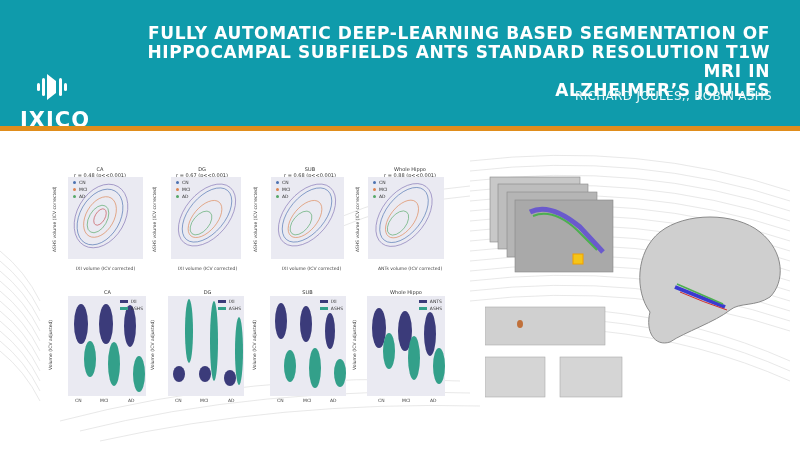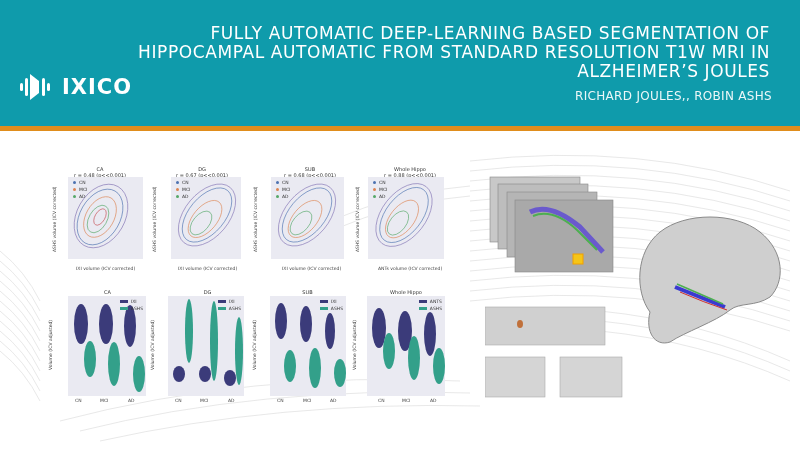--- a/index.html
+++ b/index.html
@@ -1,21 +1,21 @@
 <!DOCTYPE html>
 <html><head>
 <meta charset="utf-8">
 <style>
   html,body{margin:0;padding:0;}
   body{width:800px;height:450px;overflow:hidden;background:#fff;position:relative;font-family:"DejaVu Sans",sans-serif;}
   .header{position:absolute;left:0;top:0;width:800px;height:126px;background:#0f9bab;}
   .header-stripe{position:absolute;left:0;top:126px;width:800px;height:5px;background:#e08d1c;}
-  .title{position:absolute;right:30px;top:24px;width:640px;text-align:right;color:#fff;font-weight:normal;font-size:17px;line-height:19px;letter-spacing:0.6px;font-family:"DejaVu Sans",sans-serif;}
+  .title{position:absolute;right:30px;top:24px;width:640px;text-align:right;color:#fff;font-weight:bold;font-size:17px;line-height:19px;letter-spacing:0.6px;font-family:"DejaVu Sans",sans-serif;}
   .authors{position:absolute;right:28px;top:89px;color:#eaf7f8;font-size:12px;letter-spacing:0.3px;}
-  .logo{position:absolute;left:20px;top:72px;display:flex;align-items:center;gap:6px;}
+  .logo{position:absolute;left:20px;top:72px;display:flex;align-items:center;gap:6px;flex-direction:column;}
   .logo-text{color:#fff;font-weight:bold;font-size:21px;letter-spacing:1px;font-family:"DejaVu Sans",sans-serif;}
   .bg-lines{position:absolute;left:0;top:131px;width:800px;height:319px;}
   .panel{position:absolute;background:#eaeaf2;}
   .ptitle{position:absolute;font-size:5px;color:#333;text-align:center;line-height:6px;}
   .tick{position:absolute;font-size:4.5px;color:#444;}
   .axlabel{position:absolute;font-size:4.5px;color:#444;white-space:nowrap;}
   .ylab{transform:rotate(-90deg);transform-origin:left top;}
   .legend{position:absolute;font-size:4.5px;color:#333;line-height:7px;}
   .lg-item{display:flex;align-items:center;gap:3px;}
   .dot{width:3px;height:3px;border-radius:50%;display:inline-block;}
@@ -31,21 +31,21 @@
       <rect x="0" y="11" width="3" height="8" rx="1.5" fill="#fff"></rect>
       <rect x="5" y="6" width="3" height="18" rx="1.5" fill="#fff"></rect>
       <polygon points="10,2 19,9 19,21 10,28" fill="#fff"></polygon>
       <rect x="22" y="6" width="3" height="18" rx="1.5" fill="#fff"></rect>
       <rect x="27" y="11" width="3" height="8" rx="1.5" fill="#fff"></rect>
     </svg>
     <span class="logo-text">IXICO</span>
   </div>
   <div class="title">
     <div>FULLY AUTOMATIC DEEP-LEARNING BASED SEGMENTATION OF</div>
-    <div>HIPPOCAMPAL AUTOMATIC FROM STANDARD RESOLUTION T1W MRI IN</div>
+    <div>HIPPOCAMPAL SUBFIELDS ANTS STANDARD RESOLUTION T1W MRI IN</div>
     <div>ALZHEIMER’S JOULES</div>
   </div>
   <div class="authors">RICHARD JOULES,, ROBIN ASHS</div>
 </div>
 <div class="header-stripe"></div>
 
 <svg class="bg-lines" viewBox="0 0 800 319">
   <g fill="none" stroke="#d8d8d8" stroke-width="0.6">
     <path d="M0 120 Q 25 140 40 170"></path>
       <path d="M0 130 Q 25 150 40 180"></path>

